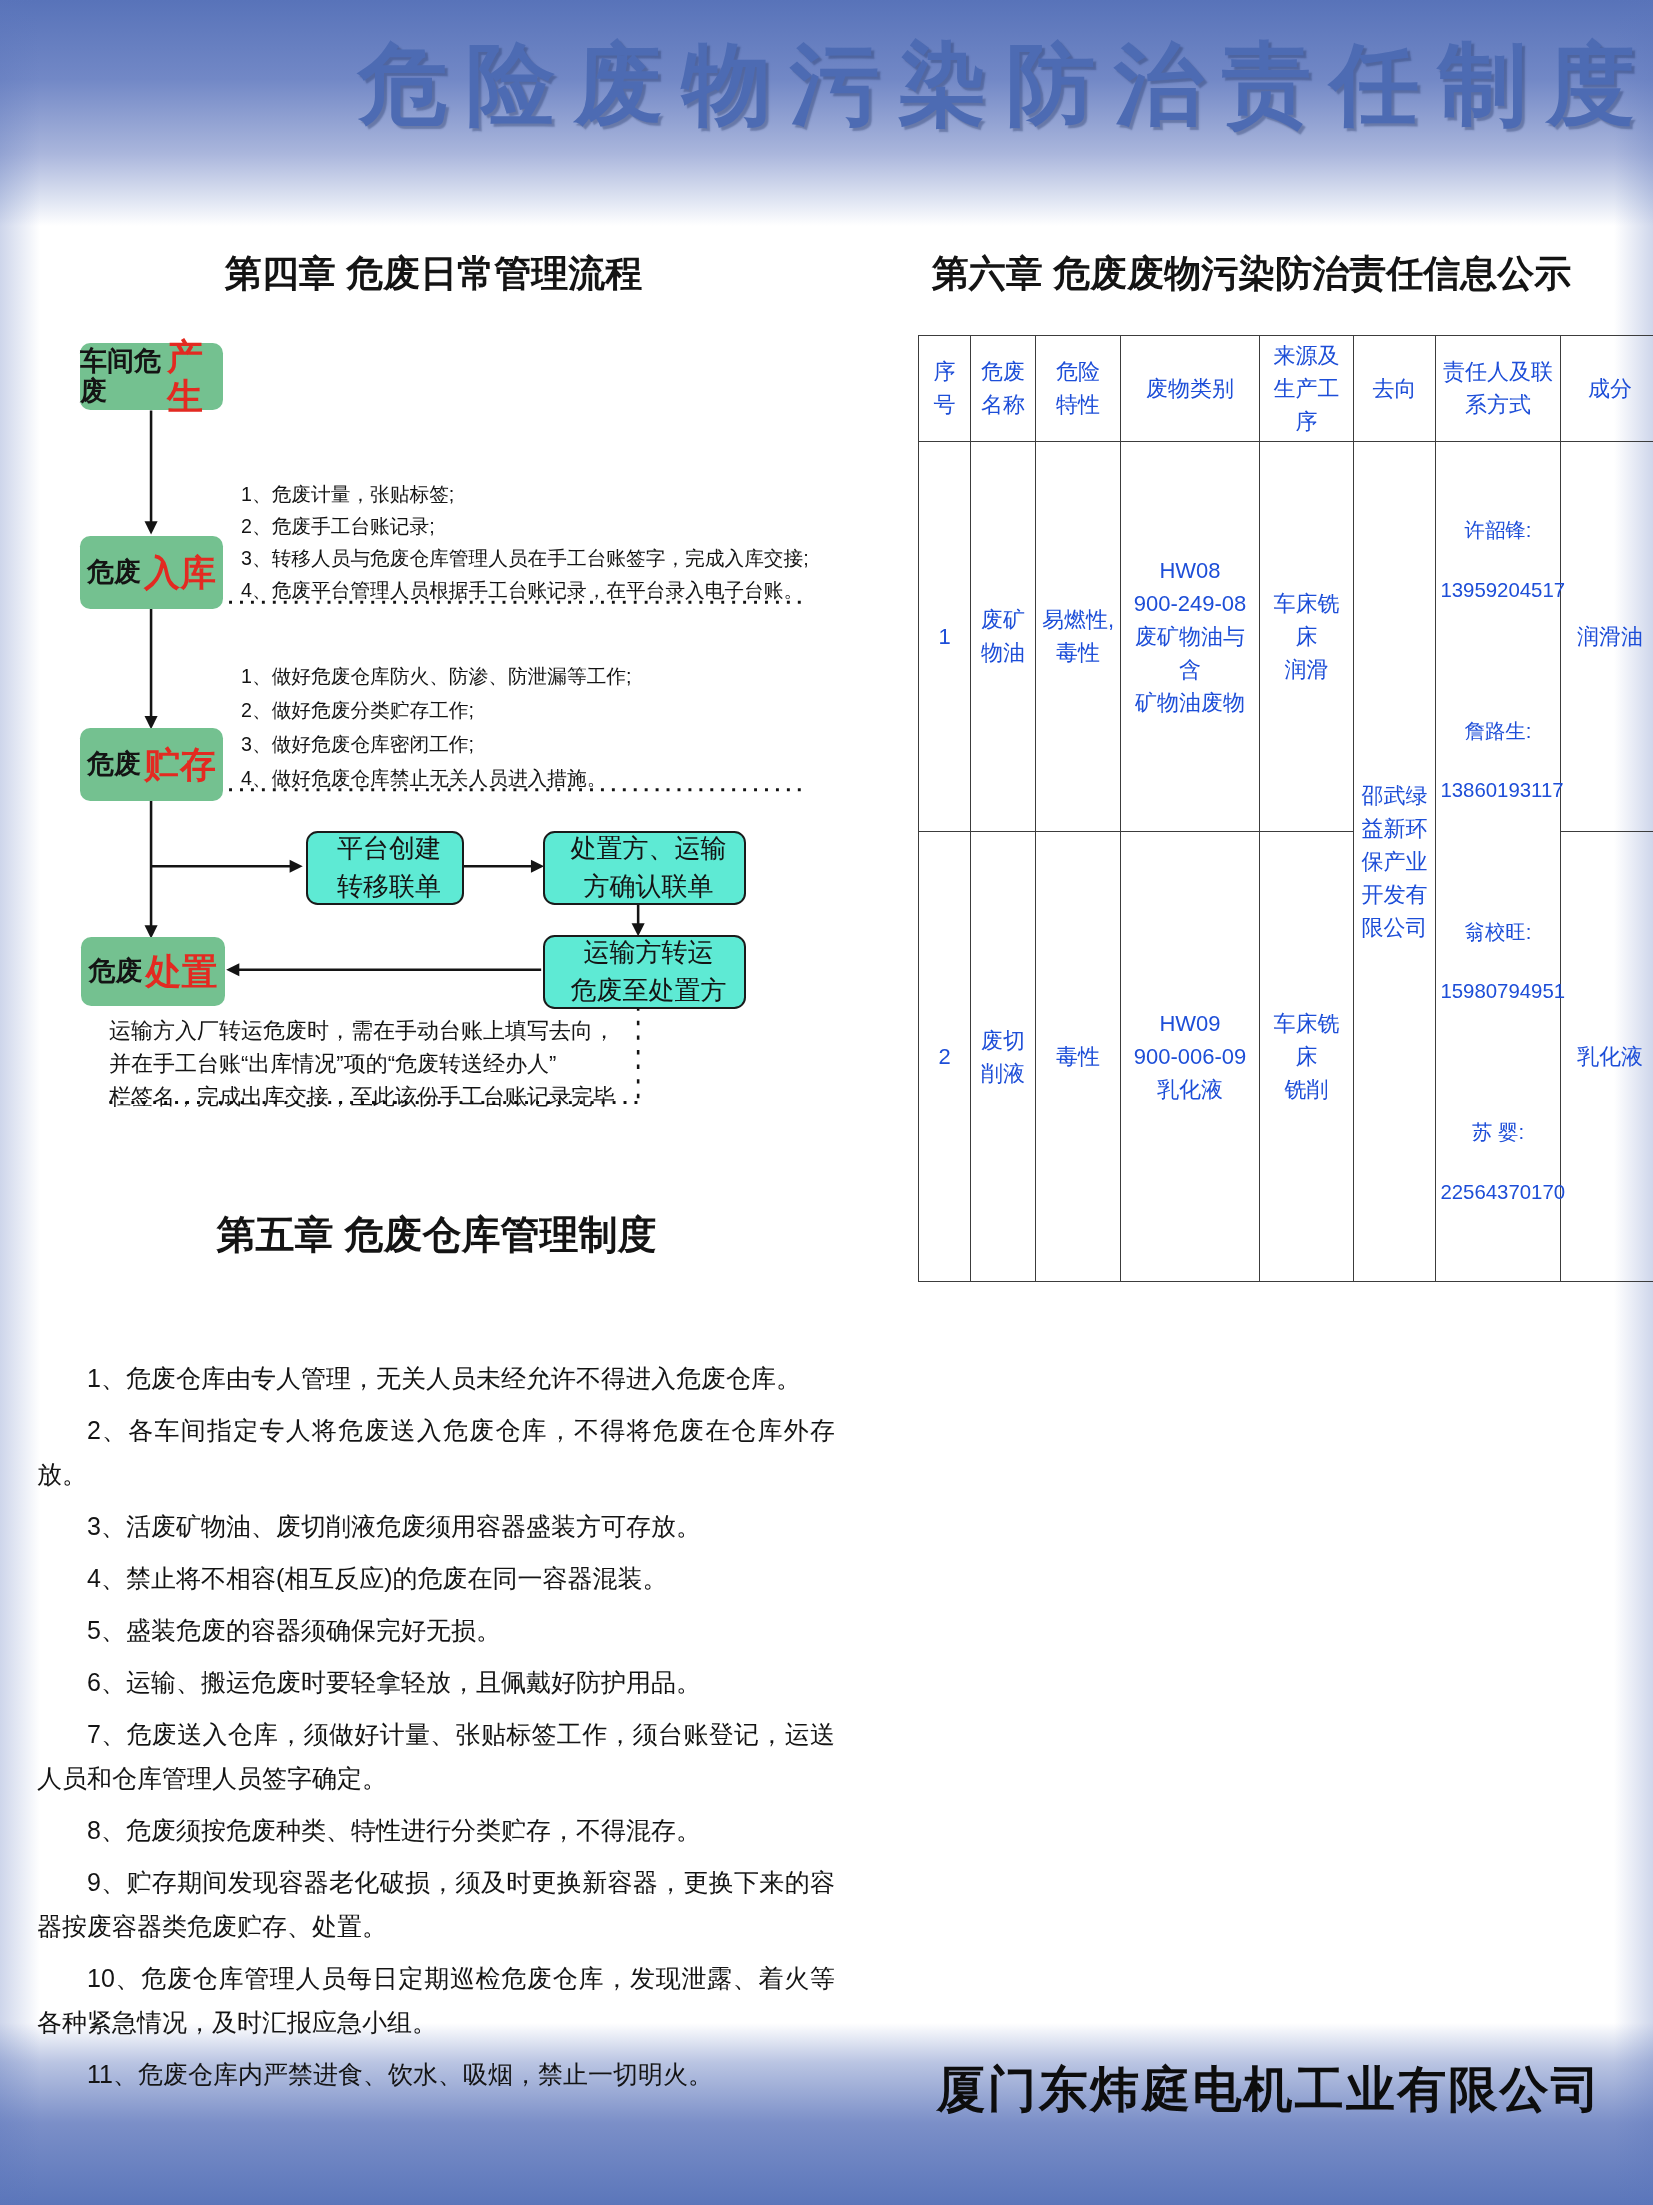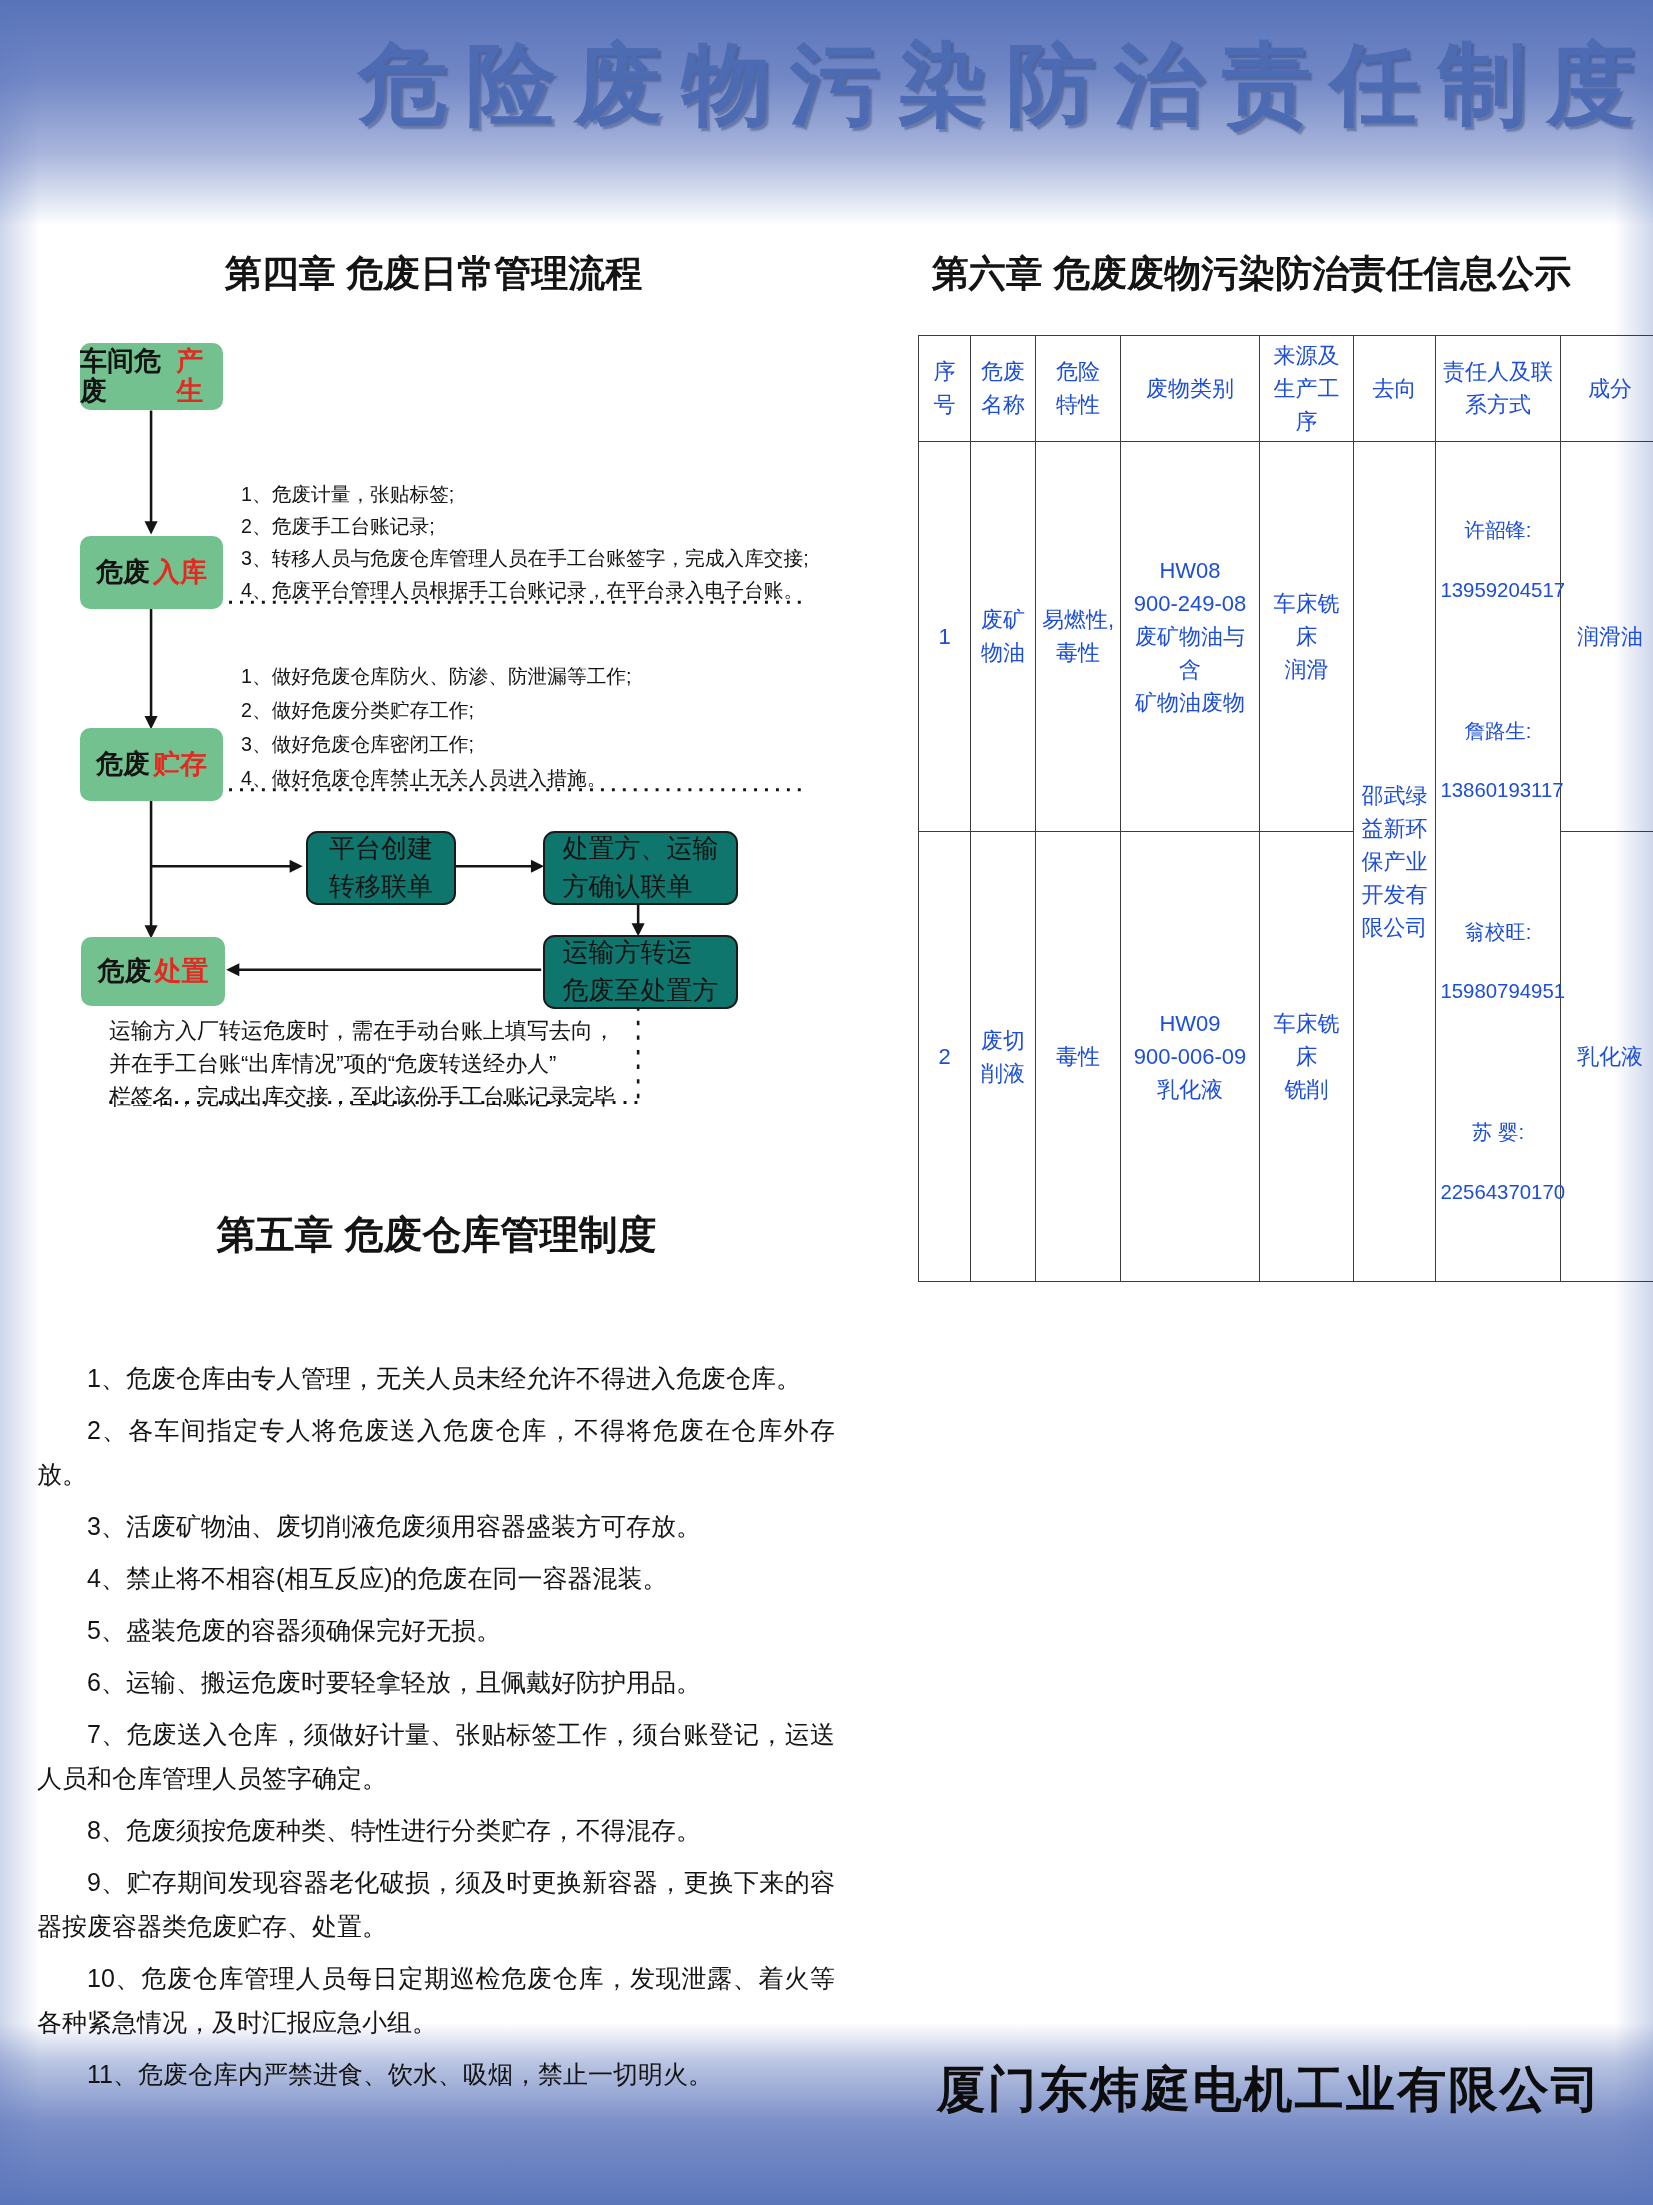--- a/index.html
+++ b/index.html
@@ -45,33 +45,34 @@
   .h5{left:29px;top:1205px;width:809px;font-size:39px;}
   
   .gbox{
     position:absolute;
     background:#74c190;
     border-radius:10.2px;
     display:flex;align-items:center;justify-content:center;
     gap:2.9px;
   }
   .gbox .l1{font-size:27px;font-weight:600;color:#141414;line-height:1.1;}
-  .gbox .l2{font-size:27px;font-weight:600;color:#e32a21;line-height:1.1;}
+  .gbox .l2{font-size:36px;font-weight:600;color:#e32a21;line-height:1.1;}
   .gb1{left:80px;top:343px;width:143px;height:67px;}
   .gb2{left:80px;top:536px;width:143px;height:73px;}
   .gb3{left:80px;top:728px;width:143px;height:73px;}
   .gb4{left:81px;top:937px;width:144px;height:69px;}
   .wbox{
     position:absolute;
-    background:#0f766e;
+    background:#5eead4;
     border:2.2px solid #1a1a1a;
     border-radius:11.7px;
     display:flex;align-items:center;justify-content:center;
+    text-align:center;
     font-size:26px;font-weight:500;color:#141414;
-    line-height:1.45;white-space:pre-line;
+    line-height:1.45;white-space:pre-line;padding-left:8px;
   }
   .wbA{left:306px;top:831px;width:146px;height:70px;}
   .wbB{left:543px;top:831px;width:191px;height:70px;}
   .wbC{left:543px;top:935px;width:191px;height:70px;}
   .flow-notes{position:absolute;font-size:19.7px;font-weight:500;color:#141414;}
   .flow-notes div{line-height:32px;white-space:nowrap;}
   .fn1{left:241px;top:478px;}
   .fn2{left:241px;top:659px;}
   .fn2 div{line-height:34px;}
   .fn3{left:109px;top:1014px;font-size:22px;}

